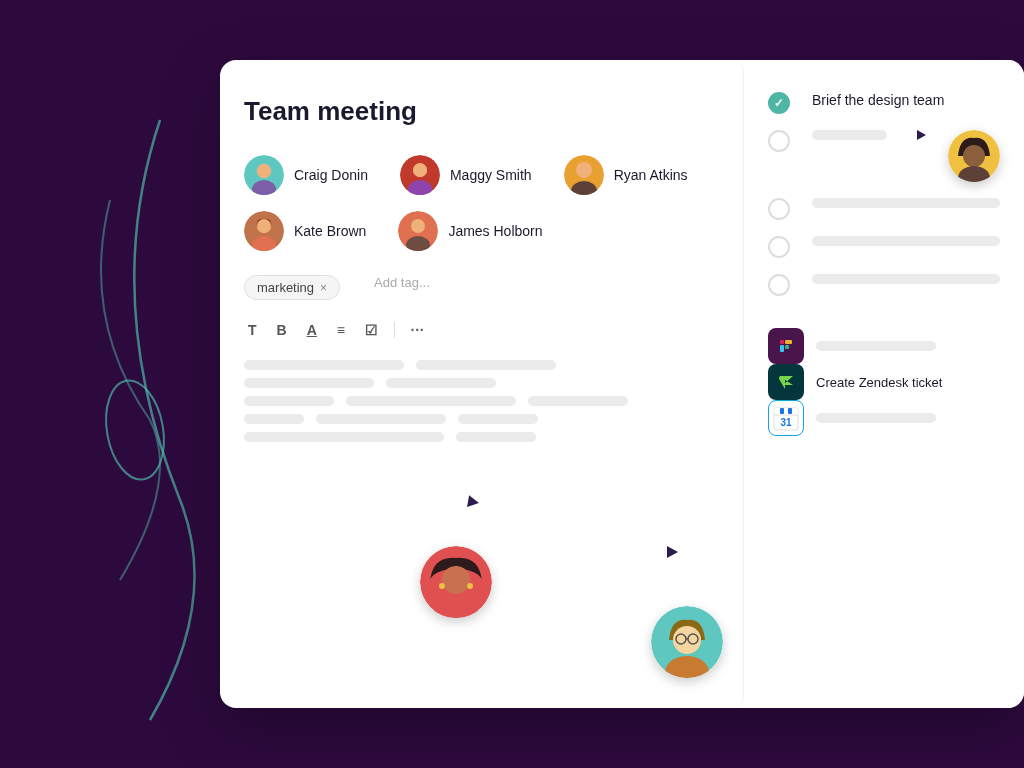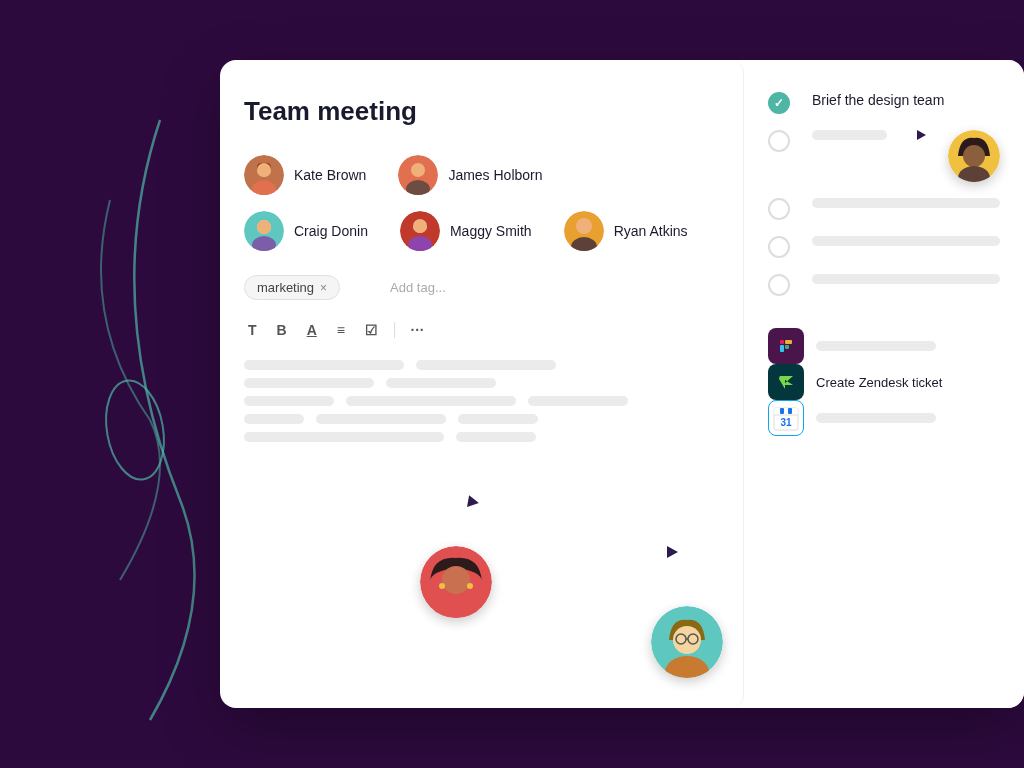--- a/index.html
+++ b/index.html
@@ -87,22 +87,22 @@
 
     .member-name {
       font-size: 14px;
       font-weight: 500;
       color: #1a1a2e;
     }
 
     
     .tags-row {
       display: flex;
-      align-items: center;
-      gap: 24px;
+      align-items: flex-start;
+      gap: 8px;
       margin-bottom: 20px;
     }
 
     .tag {
       background: #f5f5f5;
       border: 1px solid #e0e0e0;
       border-radius: 20px;
       padding: 4px 12px;
       font-size: 13px;
       color: #444;
@@ -290,48 +290,20 @@
   <path d="M 230 695 Q 270 710 300 700" stroke="#4db6a4" stroke-width="2.5" fill="none" opacity="0.8"></path>
 </svg>
 
 <div class="card">
 
   <div class="left-panel">
 
     <h1 class="panel-title">Team meeting</h1>
 
     <div class="team-members">
-
-      <div class="team-row">
-
-        <div class="member">
-          <div class="avatar">
-            <svg viewBox="0 0 40 40" xmlns="http://www.w3.org/2000/svg">
-              <circle cx="20" cy="20" r="20" fill="#c0724a"></circle>
-              <circle cx="20" cy="15" r="7" fill="#f0b07a"></circle>
-              <ellipse cx="20" cy="34" rx="12" ry="9" fill="#e07050"></ellipse>
-
-              <path d="M13 16 Q12 6 20 8 Q28 6 27 16" fill="#8b3a10"></path>
-              <circle cx="20" cy="15" r="7" fill="#f0b07a"></circle>
-            </svg>
-          </div>
-          <span class="member-name">Kate Brown</span>
-        </div>
-
-        <div class="member">
-          <div class="avatar">
-            <svg viewBox="0 0 40 40" xmlns="http://www.w3.org/2000/svg">
-              <circle cx="20" cy="20" r="20" fill="#e07050"></circle>
-              <circle cx="20" cy="15" r="7" fill="#f0b07a"></circle>
-              <ellipse cx="20" cy="34" rx="12" ry="9" fill="#6d4c41"></ellipse>
-            </svg>
-          </div>
-          <span class="member-name">James Holborn</span>
-        </div>
-      </div>
 
       <div class="team-row">
 
         <div class="member">
           <div class="avatar">
             <svg viewBox="0 0 40 40" xmlns="http://www.w3.org/2000/svg">
               <circle cx="20" cy="20" r="20" fill="#5ec8c0"></circle>
               <circle cx="20" cy="16" r="7" fill="#f5cba7"></circle>
               <ellipse cx="20" cy="34" rx="12" ry="9" fill="#7b5ea7"></ellipse>
               <circle cx="20" cy="16" r="7" fill="#f0b07a"></circle>
@@ -356,20 +328,48 @@
 
         <div class="member">
           <div class="avatar">
             <svg viewBox="0 0 40 40" xmlns="http://www.w3.org/2000/svg">
               <circle cx="20" cy="20" r="20" fill="#e8a030"></circle>
               <circle cx="20" cy="15" r="8" fill="#f0b07a"></circle>
               <ellipse cx="20" cy="36" rx="13" ry="10" fill="#5d4037"></ellipse>
             </svg>
           </div>
           <span class="member-name">Ryan Atkins</span>
+        </div>
+      </div>
+
+      <div class="team-row">
+
+        <div class="member">
+          <div class="avatar">
+            <svg viewBox="0 0 40 40" xmlns="http://www.w3.org/2000/svg">
+              <circle cx="20" cy="20" r="20" fill="#c0724a"></circle>
+              <circle cx="20" cy="15" r="7" fill="#f0b07a"></circle>
+              <ellipse cx="20" cy="34" rx="12" ry="9" fill="#e07050"></ellipse>
+
+              <path d="M13 16 Q12 6 20 8 Q28 6 27 16" fill="#8b3a10"></path>
+              <circle cx="20" cy="15" r="7" fill="#f0b07a"></circle>
+            </svg>
+          </div>
+          <span class="member-name">Kate Brown</span>
+        </div>
+
+        <div class="member">
+          <div class="avatar">
+            <svg viewBox="0 0 40 40" xmlns="http://www.w3.org/2000/svg">
+              <circle cx="20" cy="20" r="20" fill="#e07050"></circle>
+              <circle cx="20" cy="15" r="7" fill="#f0b07a"></circle>
+              <ellipse cx="20" cy="34" rx="12" ry="9" fill="#6d4c41"></ellipse>
+            </svg>
+          </div>
+          <span class="member-name">James Holborn</span>
         </div>
       </div>
     </div>
 
     <div class="tags-row">
       <div class="tag">
         <span>marketing</span>
         <span class="tag-close">×</span>
       </div>
       <span class="add-tag">Add tag...</span>

